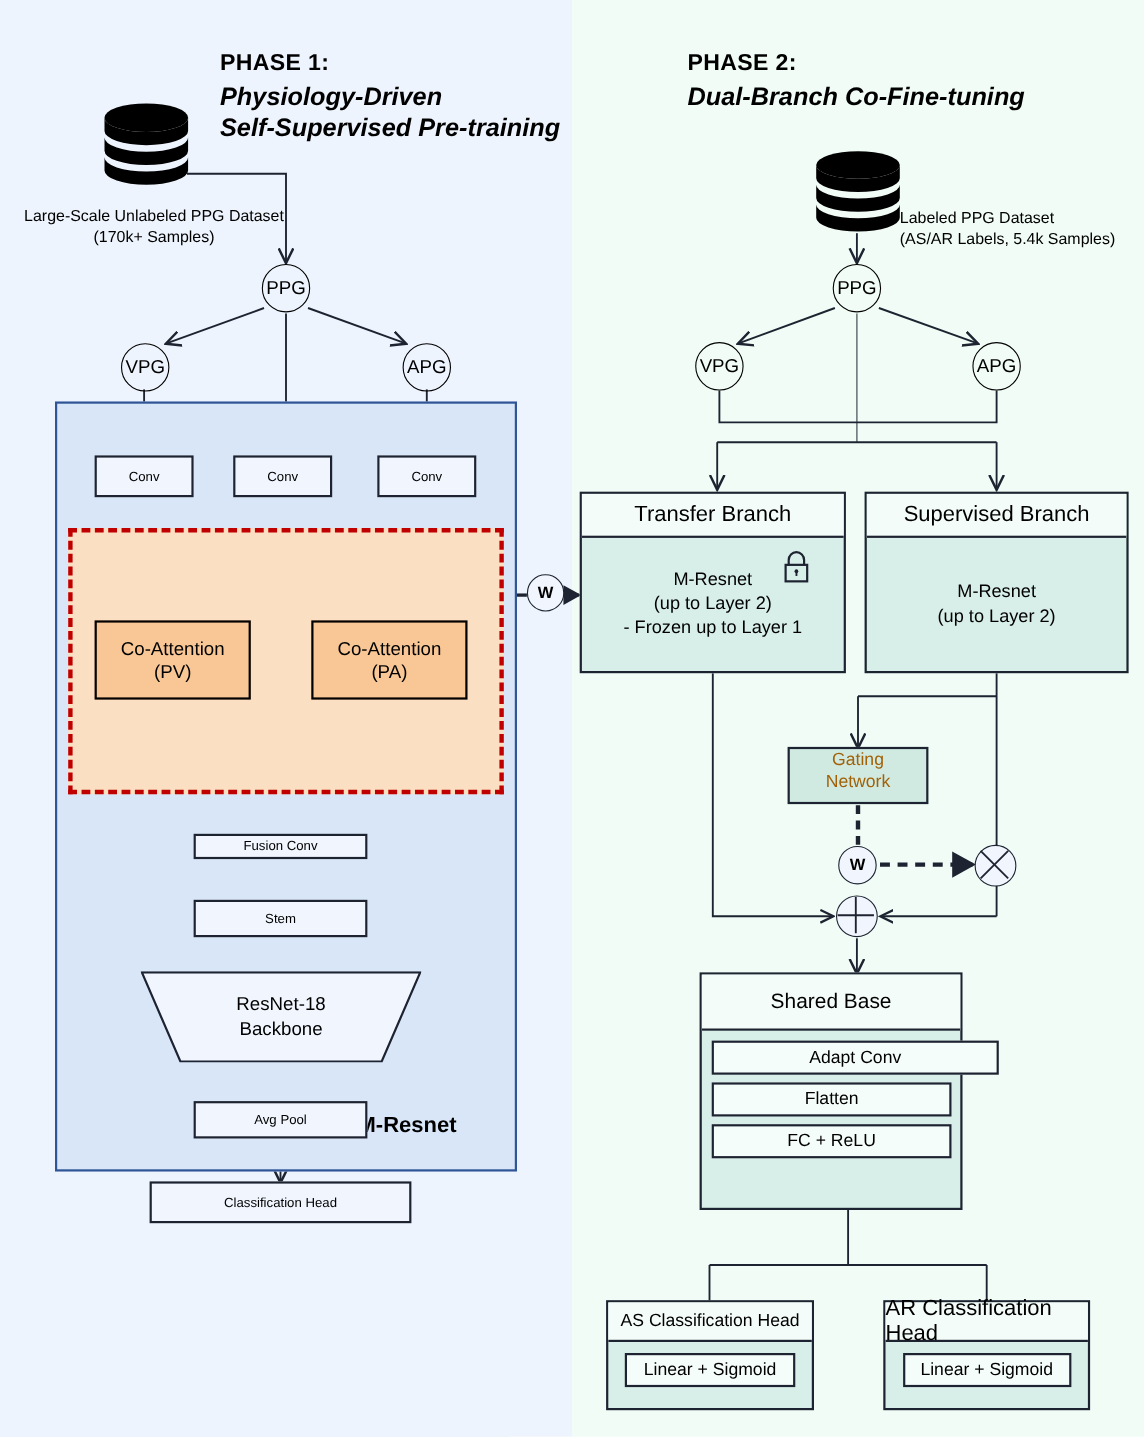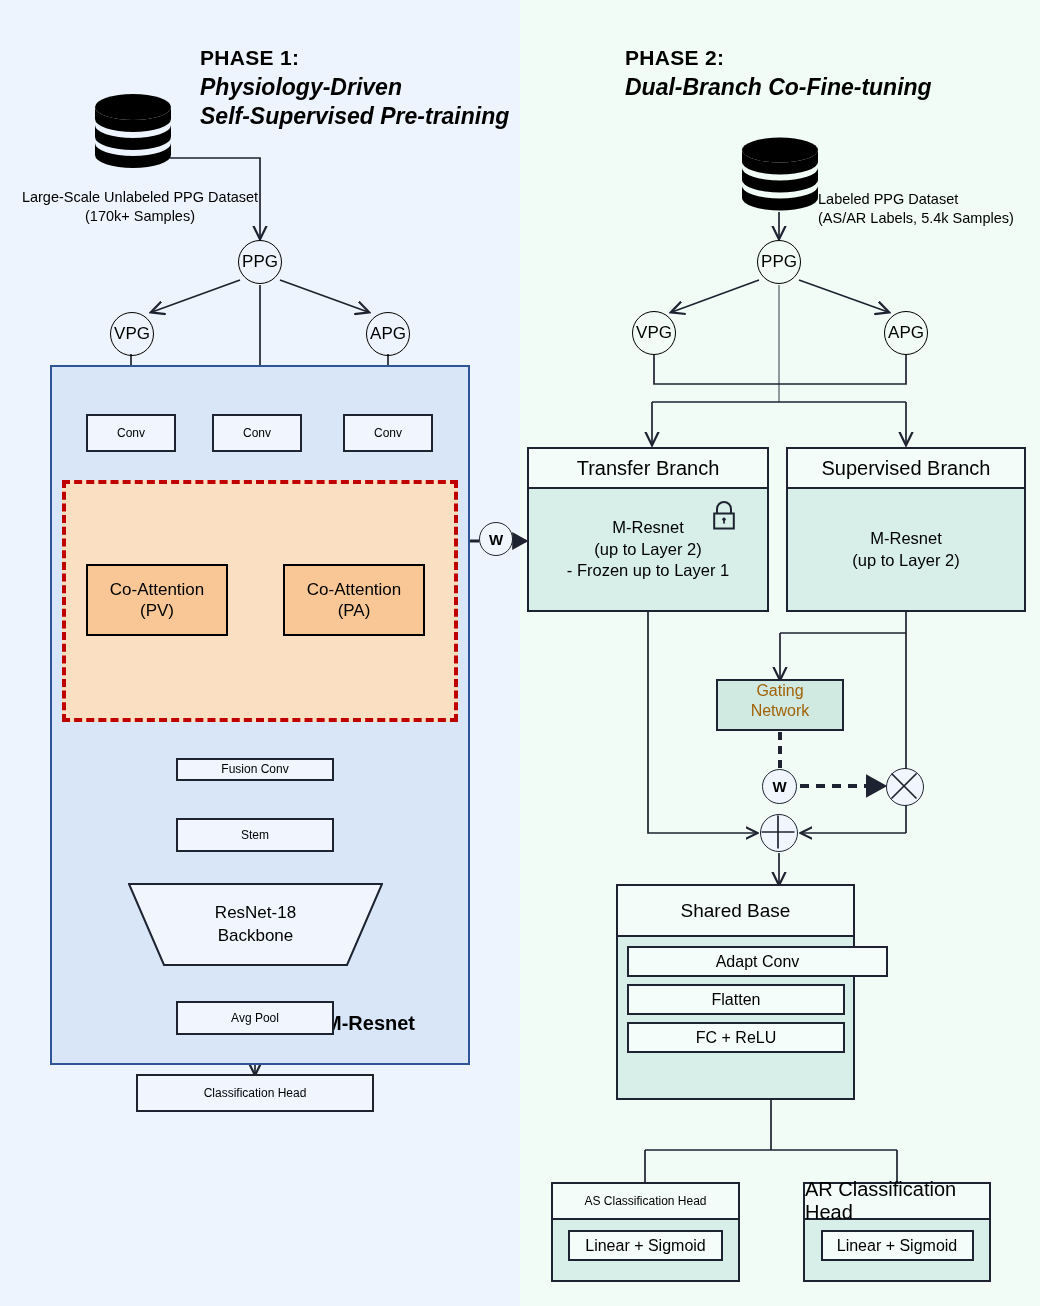--- a/index.html
+++ b/index.html
@@ -333,31 +333,31 @@
     </svg>
   </div>
 
   <div class="opcirc" style="left:760px; top:814px; width:38px; height:38px;">
     <svg viewBox="0 0 38 38" style="width:38px;height:38px;position:absolute;left:-1.6px;top:-1.6px;">
       <line x1="19" y1="2.5" x2="19" y2="35.5" stroke="#1d2330" stroke-width="1.7"></line>
       <line x1="2.5" y1="19" x2="35.5" y2="19" stroke="#1d2330" stroke-width="1.7"></line>
     </svg>
   </div>
 
-  <div class="card" style="left:616px; top:884px; width:239px; height:216px;">
+  <div class="card" style="left:636px; top:884px; width:239px; height:216px;">
     <div class="hdr" style="height:51px; font-size:19px;">Shared Base</div>
     <div style="padding:9px 9px 2px 9px;">
       <div class="subitem" style="width:261px;">Adapt Conv</div>
       <div class="subitem" style="width:218px;">Flatten</div>
       <div class="subitem" style="width:218px;">FC  +  ReLU</div>
     </div>
   </div>
 
   <div class="card" style="left:551px; top:1182px; width:189px; height:100px;">
-    <div class="hdr" style="height:36px; font-size:12px;">AS Classification Head</div>
+    <div class="hdr" style="height:36px; font-size:16px;">AS Classification Head</div>
     <div style="padding:10px 11px;">
       <div class="subitem" style="width:155px;">Linear + Sigmoid</div>
     </div>
   </div>
 
   <div class="card" style="left:803px; top:1182px; width:188px; height:100px;">
     <div class="hdr" style="height:36px; font-size:20px;">AR Classification Head</div>
     <div style="padding:10px 11px;">
       <div class="subitem" style="width:153px;">Linear + Sigmoid</div>
     </div>

